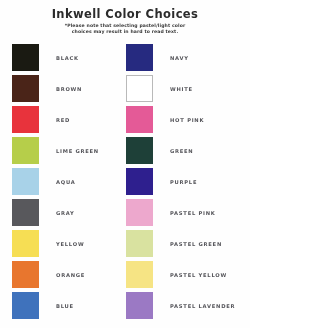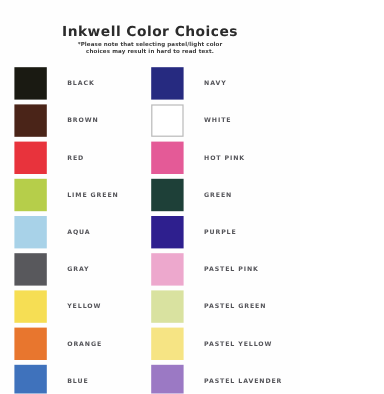--- a/index.html
+++ b/index.html
@@ -16,21 +16,21 @@
   .page {
     position: relative;
     width: 250px;
     height: 328px;
     background: #fefefe;
     box-sizing: border-box;
     padding: 0;
   }
   .header {
     text-align: center;
-    padding-top: 20px;
+    padding-top: 8px;
   }
   .title {
     font-family: "DejaVu Sans", sans-serif;
     font-size: 11.5px;
     font-weight: 700;
     letter-spacing: 0.4px;
     color: #2b2b2b;
     line-height: 13px;
     white-space: nowrap;
   }

